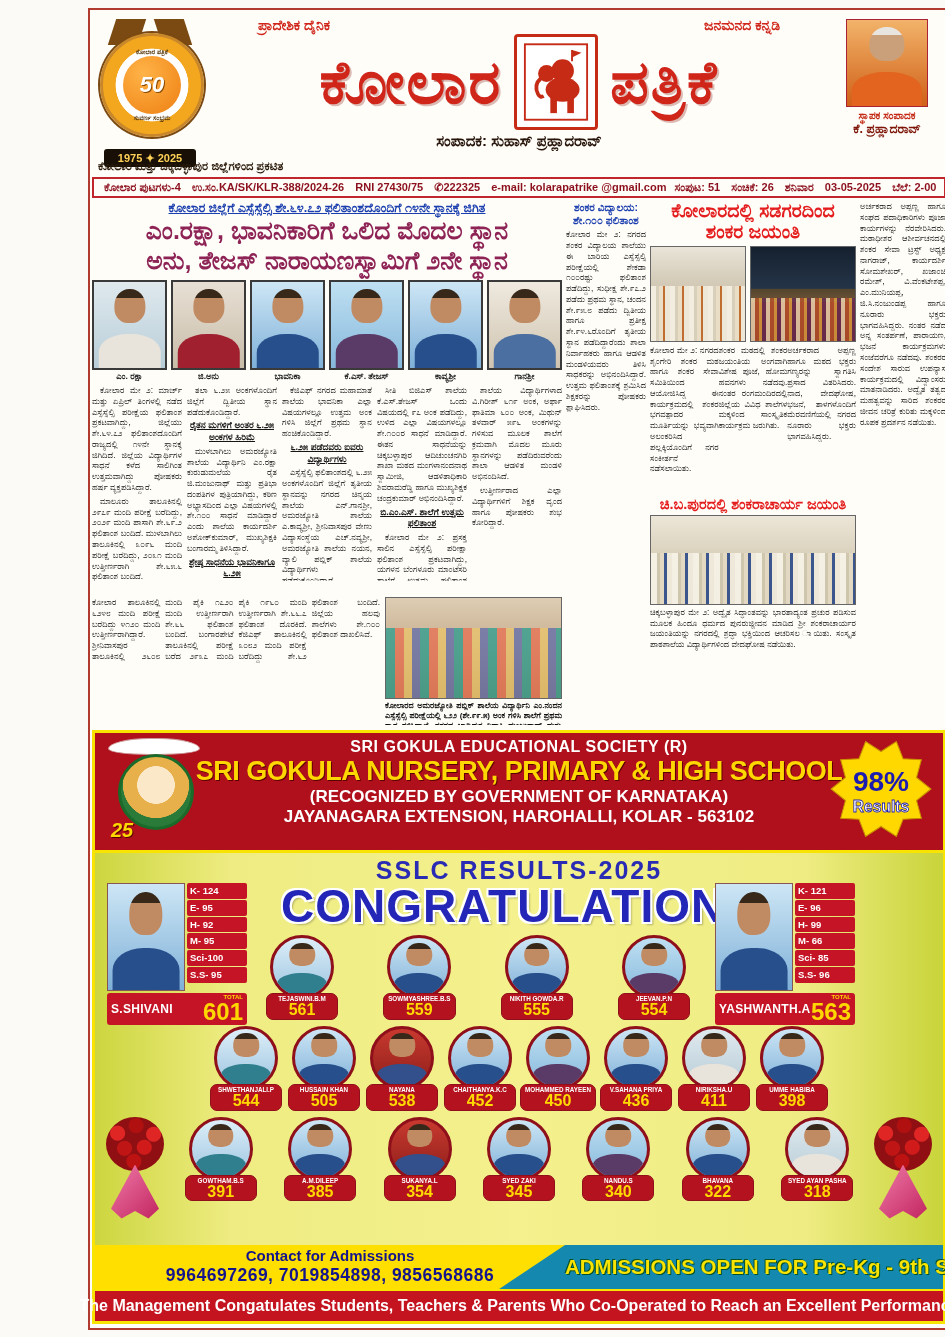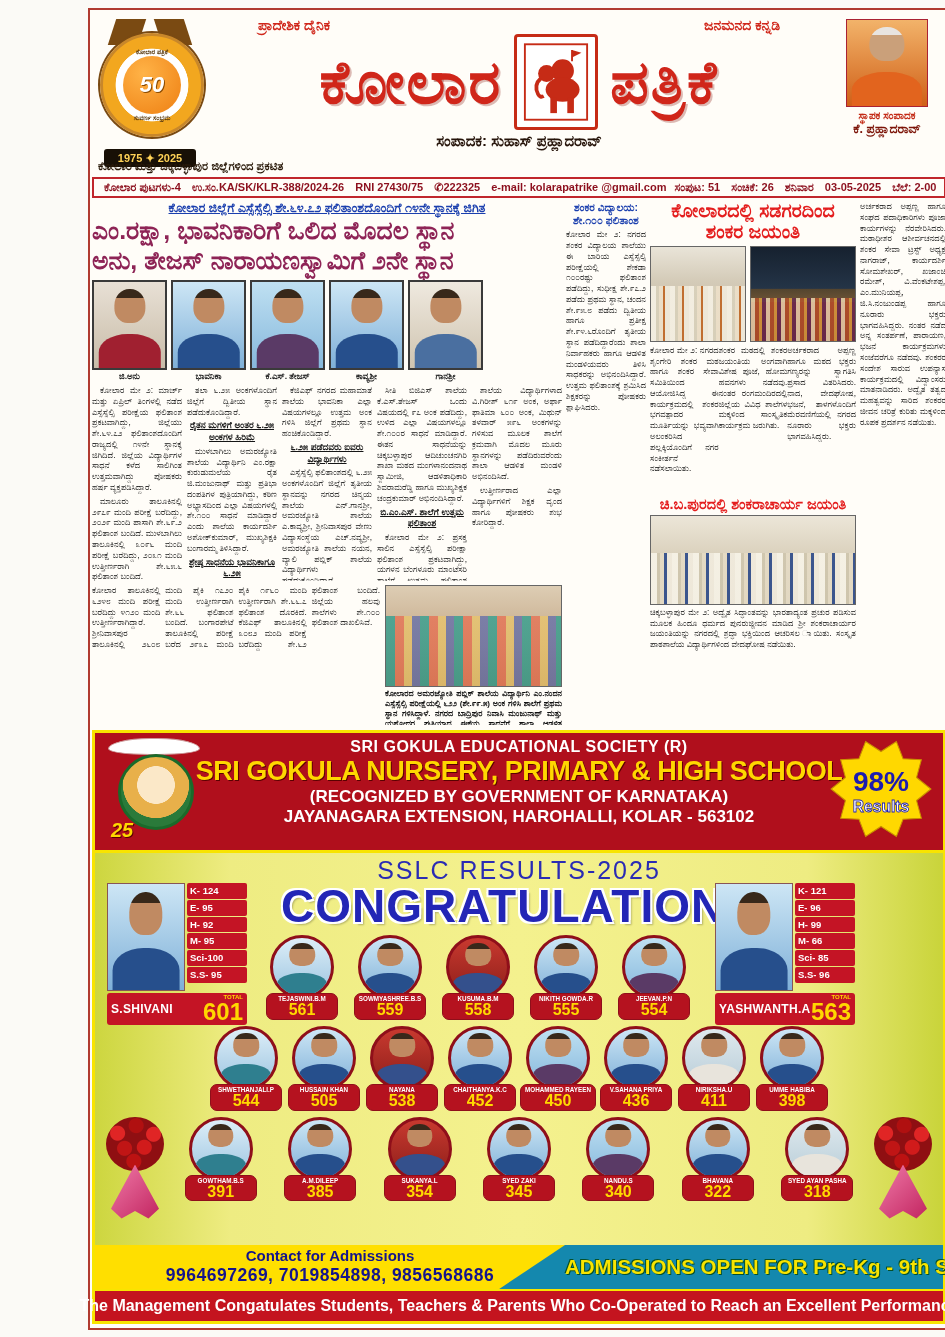--- a/index.html
+++ b/index.html
@@ -64,30 +64,30 @@
 
   
   .infobar{margin-top:2px;border:2px solid #c0262c;display:flex;justify-content:space-between;align-items:center;
     padding:2px 6px;font-size:11px;font-weight:bold;color:#8c0f1d;white-space:nowrap;}
   .infobar span{margin:0 4px;}
 
   
   .news{display:flex;gap:4px;margin-top:3px;height:524px;overflow:hidden;}
   .main-art{width:470px;flex:none;}
   .kicker{text-align:center;font-size:12.5px;font-weight:bold;color:#1b3fae;text-decoration:underline;}
-  .headline{font-size:25px;font-weight:bold;color:#8e2456;line-height:1.18;}
+  .headline{text-align:center;font-size:25px;font-weight:bold;color:#8e2456;line-height:1.18;}
   .photo-row{display:flex;gap:4px;margin:5px 0 2px;}
   .hs{width:75px;}
   .hs .hp{height:90px;border:2px solid #3a3a3a;box-sizing:border-box;}
   .pname{font-size:8.5px;text-align:center;font-weight:bold;color:#222;margin-top:1px;}
   .band1{display:flex;gap:5px;margin-top:3px;}
   .ncol{flex:1;height:196px;overflow:hidden;font-size:8.3px;line-height:1.3;text-align:justify;color:#161616;}
   .bp{margin:0 0 3px;text-indent:8px;}
   .bh{font-size:9px;font-weight:bold;text-align:center;text-decoration:underline;margin:2px 0;}
-  .band2{display:flex;gap:5px;margin-top:4px;}
+  .band2{display:flex;gap:5px;margin-top:16px;}
   .lowcols{width:288px;flex:none;column-count:4;column-gap:5px;height:158px;overflow:hidden;
     font-size:8.3px;line-height:1.3;text-align:justify;color:#161616;}
   .midblock{flex:1;}
   .mid-photo{height:100px;}
   .caption{font-size:8px;line-height:1.25;text-align:justify;font-weight:bold;color:#111;margin-top:2px;}
 
   .mini-art{width:80px;flex:none;display:flex;flex-direction:column;}
   .mini-head{font-size:10.5px;font-weight:bold;color:#1b3fae;text-align:center;line-height:1.2;}
   .mini-body{font-size:8.3px;line-height:1.3;text-align:justify;color:#161616;overflow:hidden;flex:1;margin-top:3px;}
 
@@ -113,21 +113,21 @@
   .addr{font-size:17px;font-weight:bold;}
   .slogo{position:absolute;left:10px;top:5px;width:96px;height:104px;}
   .slogo .ban{position:absolute;top:0;left:3px;width:90px;height:15px;background:#fff;border-radius:50%/70% 70% 40% 40%;
     border:1px solid #c99;font-size:5.5px;color:#c22;line-height:15px;font-weight:bold;text-align:center;overflow:hidden;}
   .slogo .circ25{position:absolute;top:16px;left:13px;width:70px;height:70px;border-radius:50%;border:3px solid #1a6a2a;
     background:radial-gradient(circle at 50% 40%,#fbe8c8 0 34%,#e8b04a 35% 60%,#2a7a3a 61%);}
   .slogo .y25{position:absolute;bottom:0;left:6px;font-size:20px;font-weight:bold;font-style:italic;color:#ffd700;text-shadow:1px 1px 0 #5a0000;}
   .starburst{position:absolute;right:10px;top:4px;width:104px;height:104px;}
   .ad-body{position:relative;height:392px;overflow:hidden;
     background:linear-gradient(90deg,#cdd63f 0%,#eeec82 16%,#f4f18e 50%,#eeec82 84%,#c9d43a 100%);}
-  .sslc{text-align:center;font-size:25px;font-weight:normal;color:#2a2bb4;letter-spacing:2px;margin-top:3px;}
+  .sslc{text-align:center;font-size:25px;font-weight:bold;color:#2a2bb4;letter-spacing:2px;margin-top:3px;}
   .congrats{text-align:center;font-size:46px;font-weight:bold;color:#2326b6;letter-spacing:1px;margin-top:-6px;
     text-shadow:2px 2px 0 #fff,-2px -2px 0 #fff,2px -2px 0 #fff,-2px 2px 0 #fff,3px 3px 2px rgba(0,0,0,.25);}
   .fcard{position:absolute;top:30px;width:140px;}
   .fcard.fl{left:12px;} .fcard.fr{right:88px;}
   .fc-top{display:flex;gap:2px;}
   .fc-photo{width:76px;height:106px;border:1px solid #855;flex:none;}
   .fc-scores{flex:1;display:flex;flex-direction:column;gap:1px;}
   .sc{background:#c41425;color:#fff;font-size:9.5px;font-weight:bold;padding:1px 3px;border-radius:2px;line-height:1.45;}
   .fc-bar{background:#c41425;display:flex;align-items:center;padding:1px 4px;margin-top:2px;border-radius:3px;}
   .fc-name{color:#fff;font-weight:bold;font-size:12px;flex:1;letter-spacing:.3px;}
@@ -236,20 +236,24 @@
   </div>
 
   <div class="news">
 
     <div class="main-art">
       <div class="kicker">ಕೋಲಾರ ಜಿಲ್ಲೆಗೆ ಎಸ್ಸೆಸ್ಸೆಲ್ಸಿ ಶೇ.೬೪.೭೨ ಫಲಿತಾಂಶದೊಂದಿಗೆ ೧೪ನೇ ಸ್ಥಾನಕ್ಕೆ ಜಿಗಿತ</div>
       <div class="headline">ಎಂ.ರಕ್ಷಾ, ಭಾವನಿಕಾರಿಗೆ ಒಲಿದ ಮೊದಲ ಸ್ಥಾನ</div>
       <div class="headline">ಅನು, ತೇಜಸ್ ನಾರಾಯಣಸ್ವಾಮಿಗೆ ೨ನೇ ಸ್ಥಾನ</div>
       <div class="photo-row">
           <div class="hs">
+            <div class="hp ph v0"></div>
+            <div class="pname">ಎಂ. ರಕ್ಷಾ</div>
+          </div>
+          <div class="hs">
             <div class="hp ph v2"></div>
             <div class="pname">ಜಿ.ಅನು</div>
           </div>
           <div class="hs">
             <div class="hp ph v1"></div>
             <div class="pname">ಭಾವನಿಕಾ</div>
           </div>
           <div class="hs">
             <div class="hp ph v3"></div>
             <div class="pname">ಕೆ.ಎಸ್. ತೇಜಸ್</div>
@@ -399,27 +403,20 @@
             </div>
           </div>
           <div class="stu">
             <div class="circ ph v1"></div>
             <div class="stag">
               <div class="sname">SOWMYASHREE.B.S</div>
               <div class="sscore">559</div>
             </div>
           </div>
           <div class="stu">
-            <div class="circ ph v6"></div>
-            <div class="stag">
-              <div class="sname">KUSUMA.B.M</div>
-              <div class="sscore">558</div>
-            </div>
-          </div>
-          <div class="stu">
             <div class="circ ph v1"></div>
             <div class="stag">
               <div class="sname">NIKITH GOWDA.R</div>
               <div class="sscore">555</div>
             </div>
           </div>
           <div class="stu">
             <div class="circ ph v3"></div>
             <div class="stag">
               <div class="sname">JEEVAN.P.N</div>

